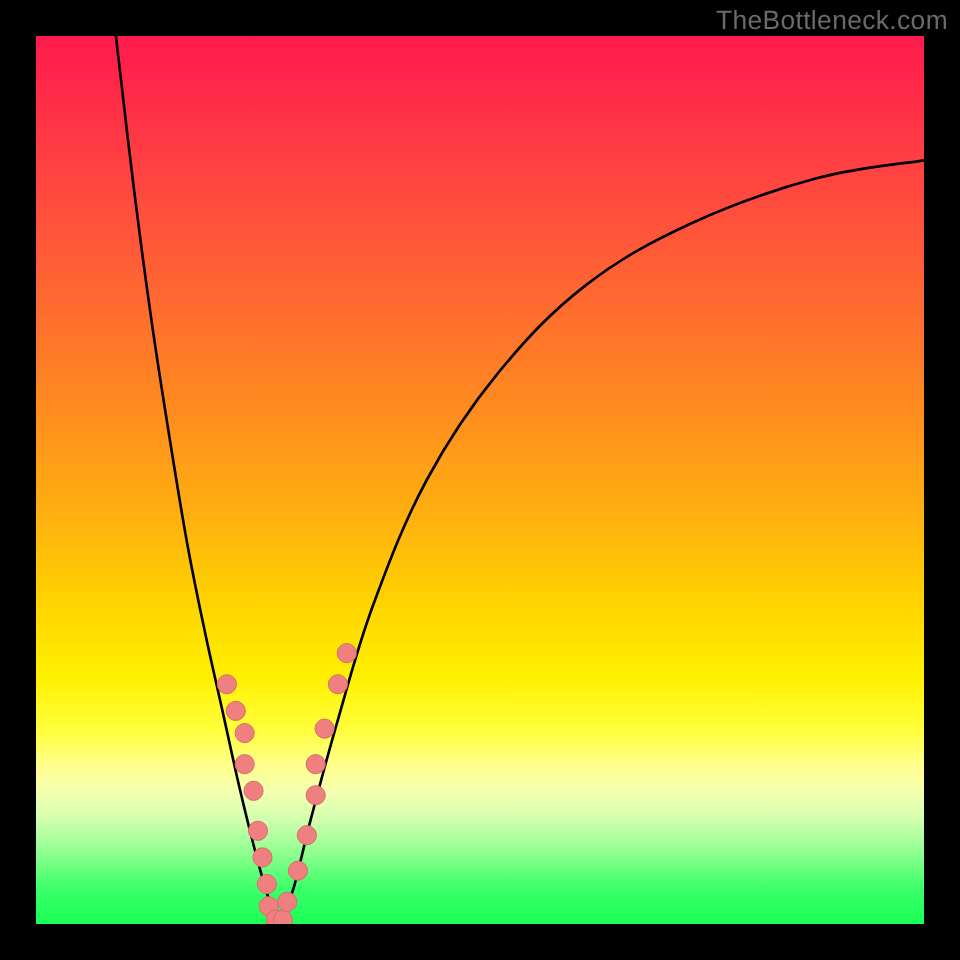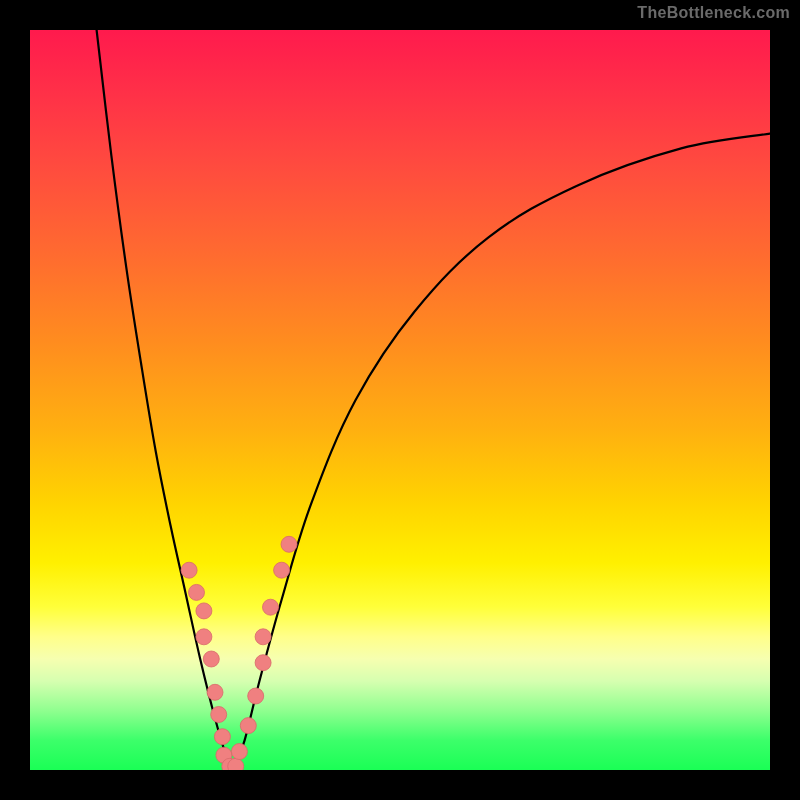--- a/index.html
+++ b/index.html
@@ -61,23 +61,23 @@
   .dot {
     fill: #f08080;
     stroke: #d86a6a;
     stroke-width: 0.8;
   }
   .watermark {
     position: absolute;
     top: 4px;
     right: 10px;
     color: #6a6a6a;
-    font-size: 16px;
+    font-size: 22px;
     letter-spacing: 0.3px;
-    font-weight: 700;
+    font-weight: 400;
   }
 </style>
 </head>
 <body>
 
 <div class="frame">
   <div class="watermark">TheBottleneck.com</div>
 
   <div class="plot-area">
     <svg class="curve" viewBox="0 0 740 740">

